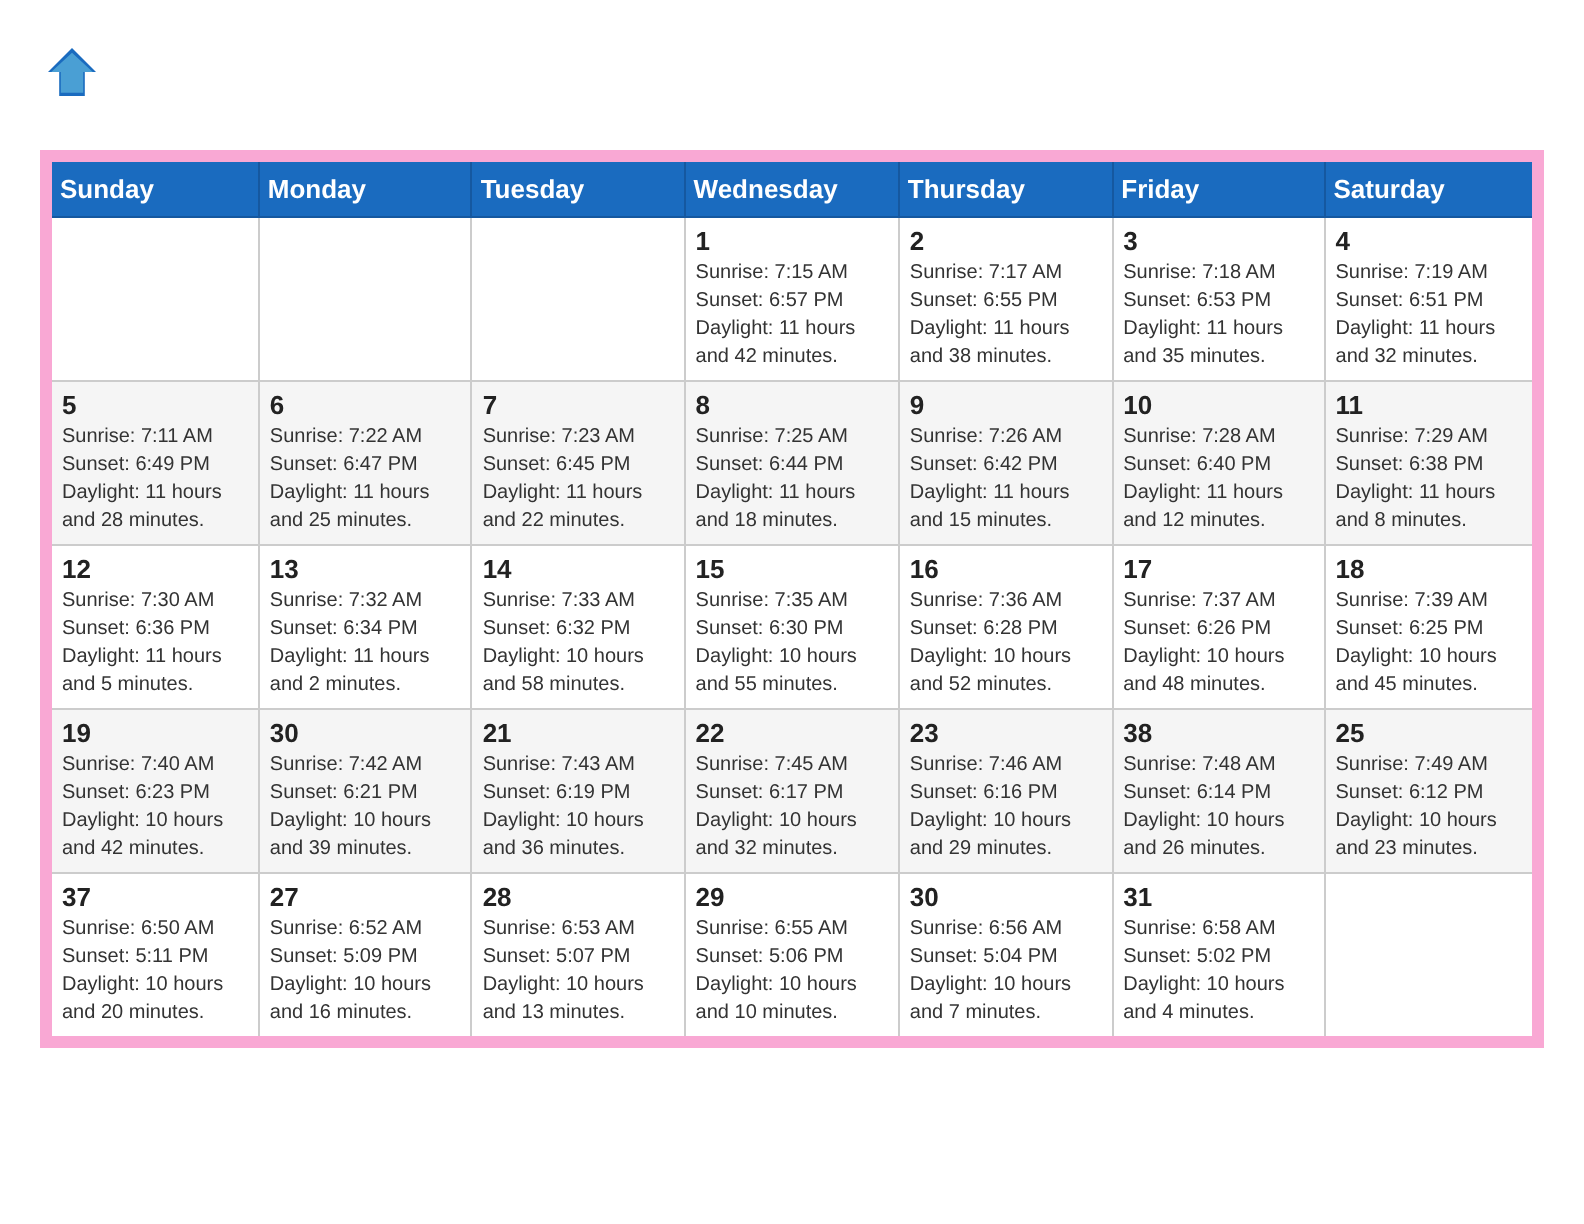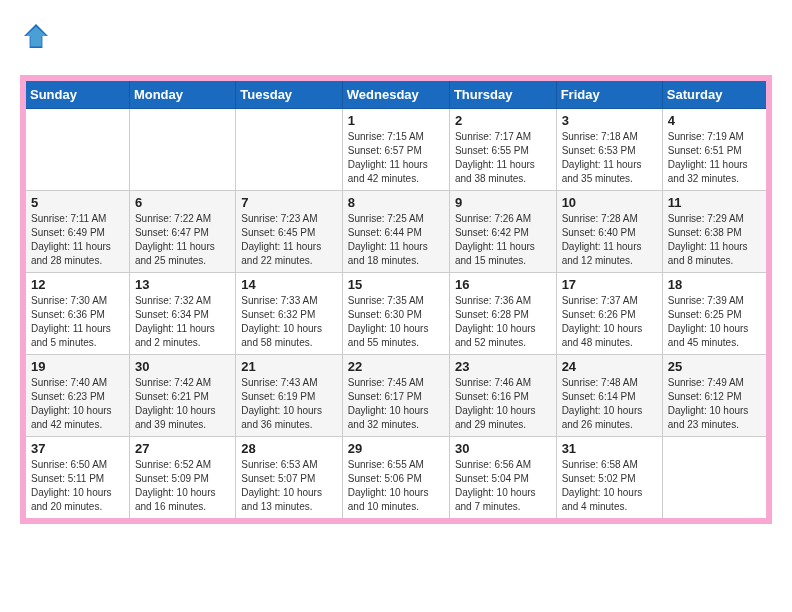--- a/index.html
+++ b/index.html
@@ -264,21 +264,21 @@
 Sunset: 6:17 PM
 Daylight: 10 hours and 32 minutes.</div>
         </td>
         <td>
           <span class="day-num">23</span>
           <div class="day-info">Sunrise: 7:46 AM
 Sunset: 6:16 PM
 Daylight: 10 hours and 29 minutes.</div>
         </td>
         <td>
-          <span class="day-num">24</span>
+          <span class="day-num">38</span>
           <div class="day-info">Sunrise: 7:48 AM
 Sunset: 6:14 PM
 Daylight: 10 hours and 26 minutes.</div>
         </td>
         <td>
           <span class="day-num">25</span>
           <div class="day-info">Sunrise: 7:49 AM
 Sunset: 6:12 PM
 Daylight: 10 hours and 23 minutes.</div>
         </td>

